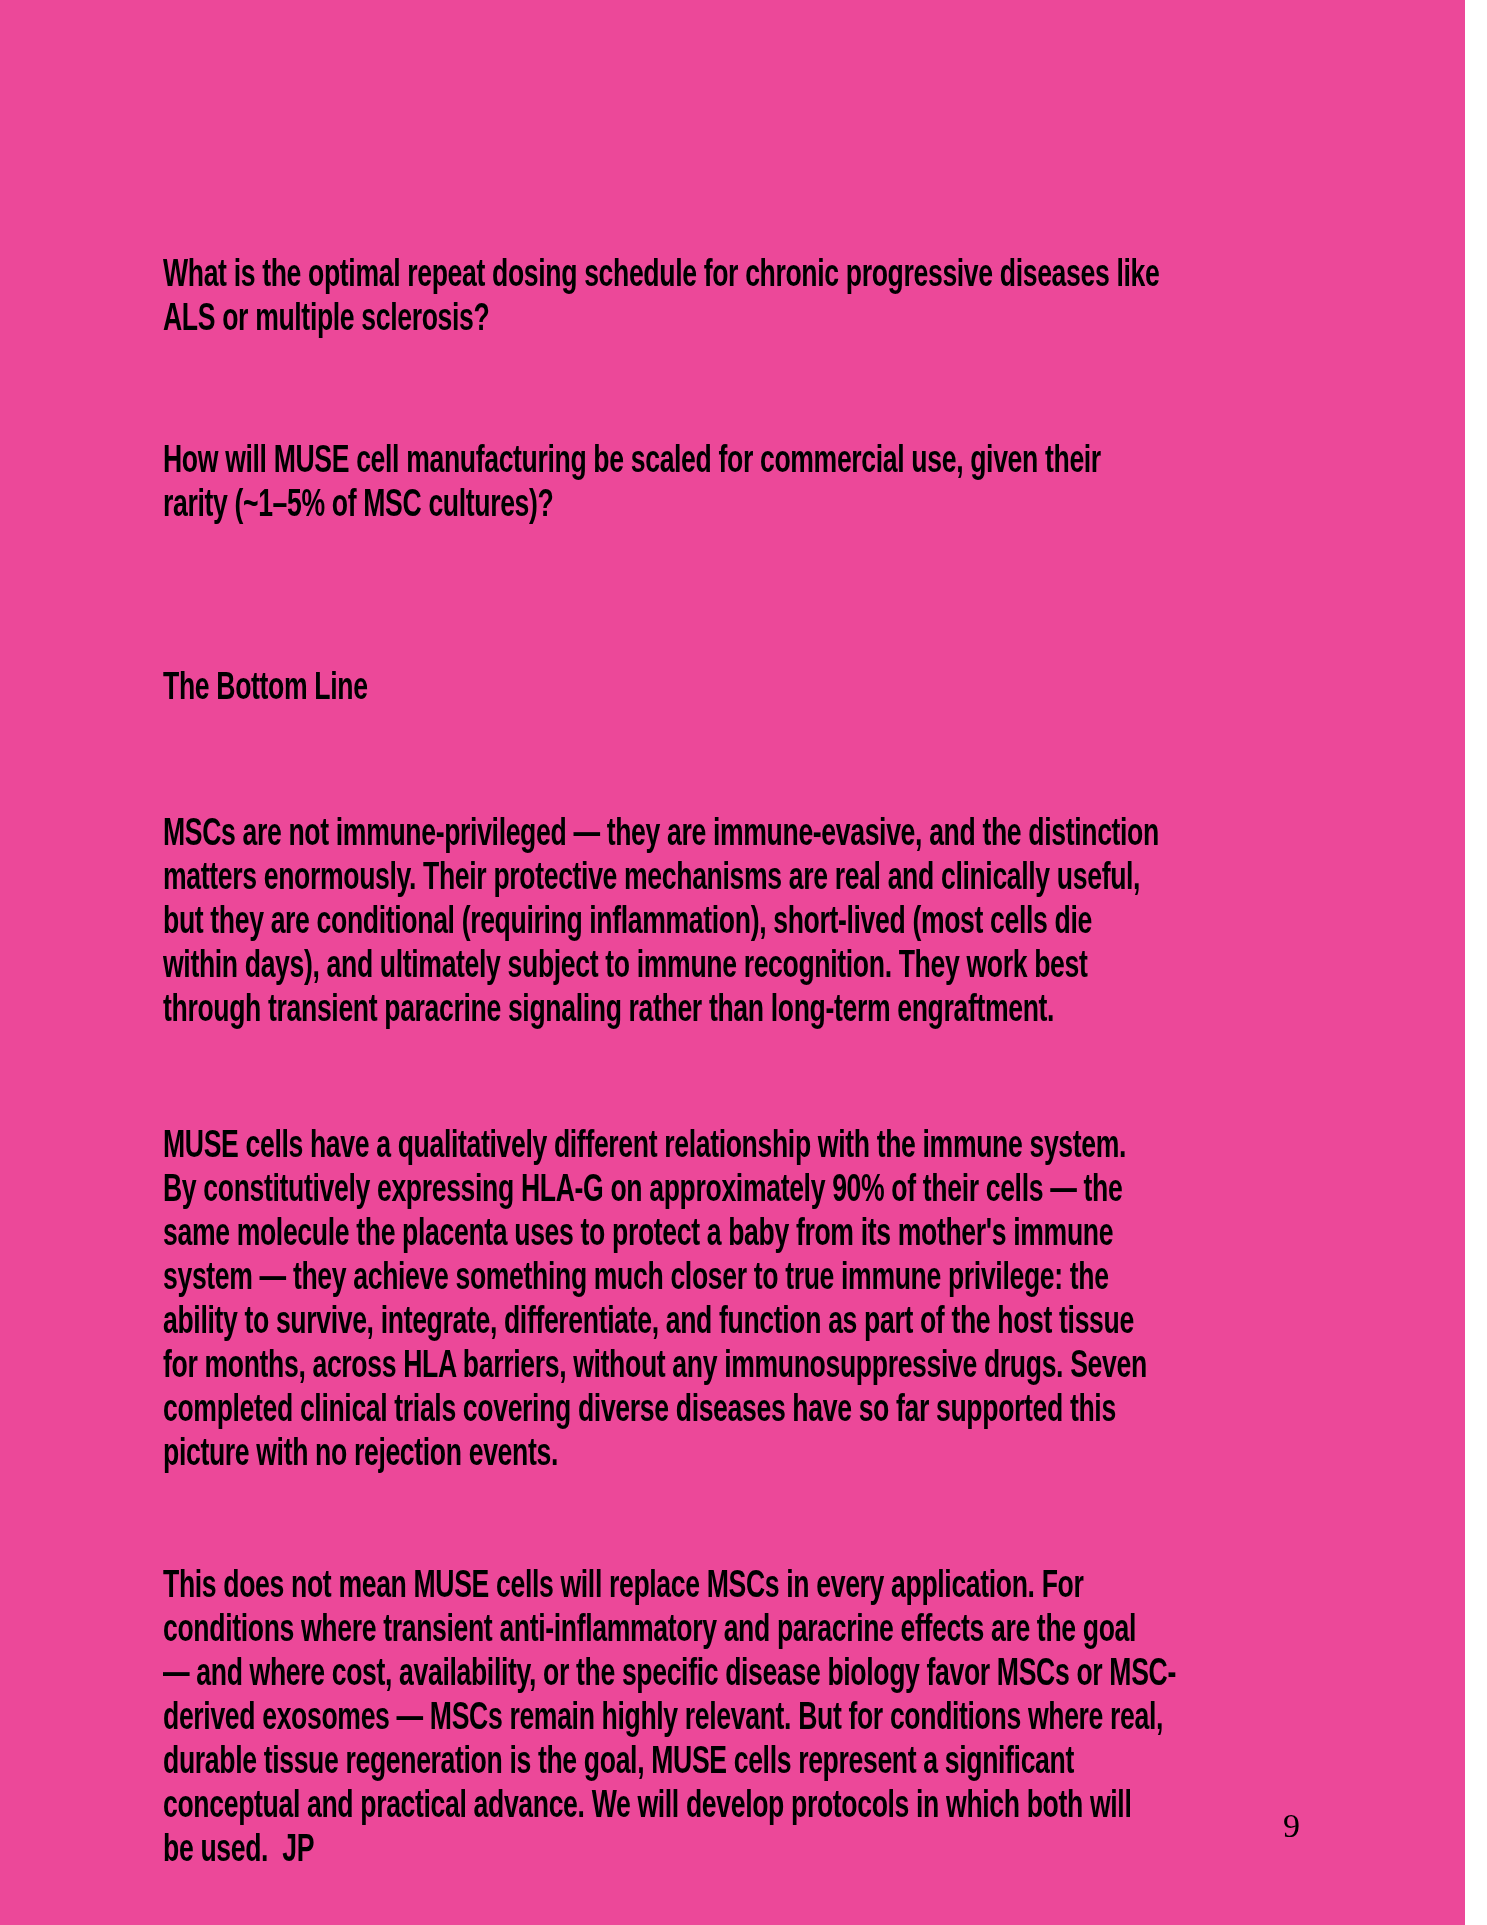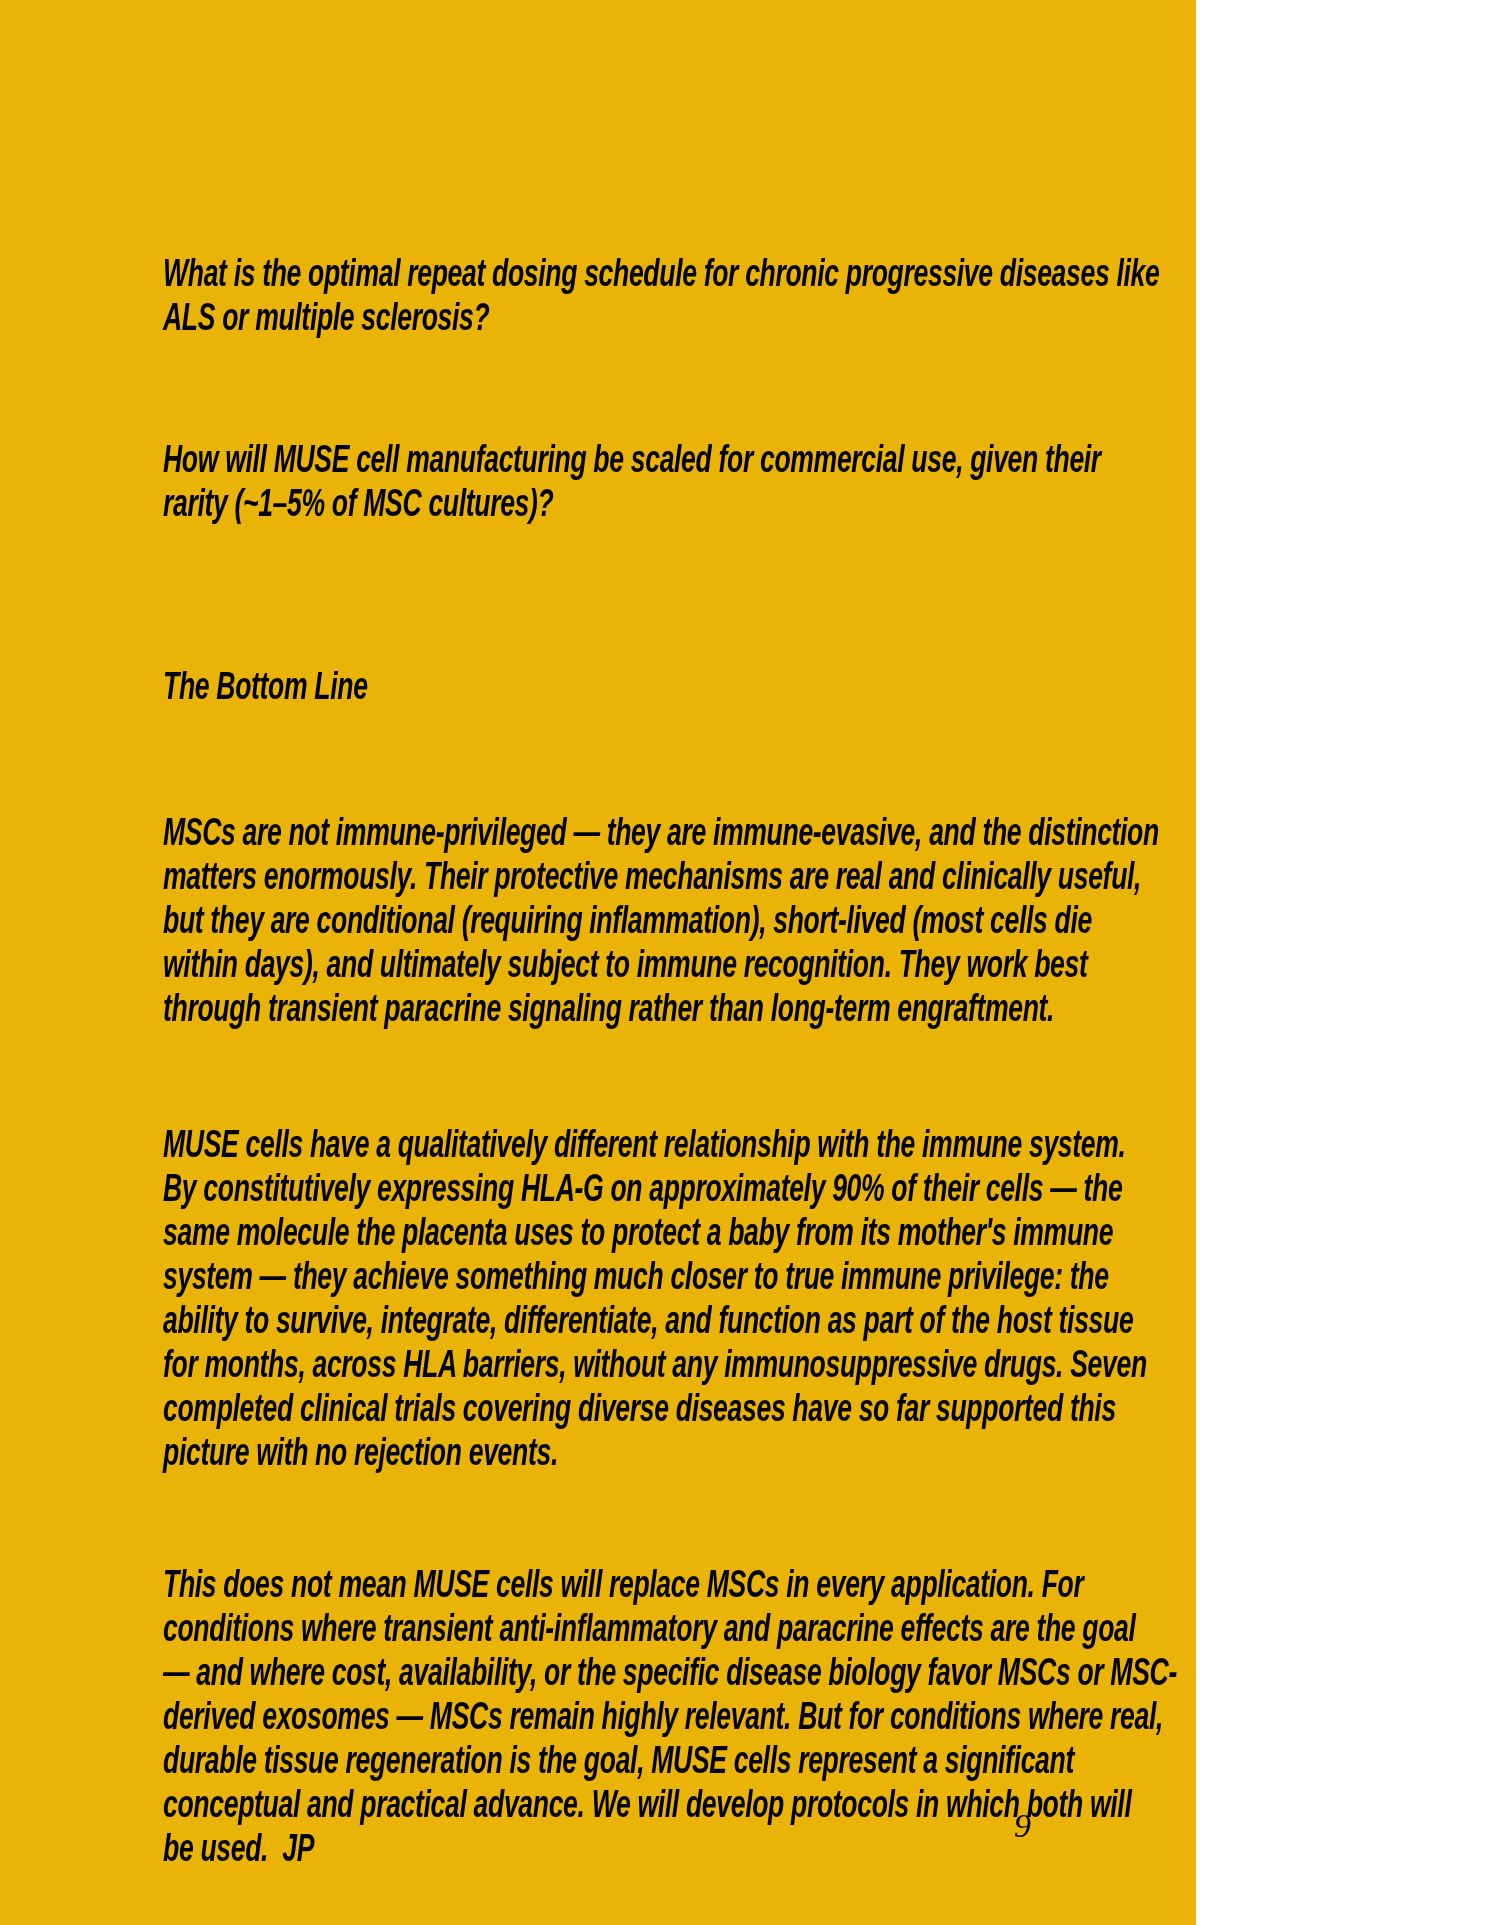--- a/index.html
+++ b/index.html
@@ -2,27 +2,26 @@
 <html><head>
 <meta charset="utf-8">
 <style>
   html, body {
     margin: 0;
     padding: 0;
     background: #ffffff;
   }
   .page {
     position: relative;
-    width: 1196px;
+    width: 1465px;
     height: 1925px;
-    background: #eab308;
+    background: #ec4899;
     overflow: hidden;
     font-family: "Liberation Sans", sans-serif;
     color: #000000;
-    font-style: italic;
   }
   .body-text {
     position: absolute;
     left: 163px;
     top: 163px;
     width: 1760px;              
     transform: scaleX(0.70);    
     transform-origin: 0 0;
     font-weight: 700;
     font-size: 38px;

